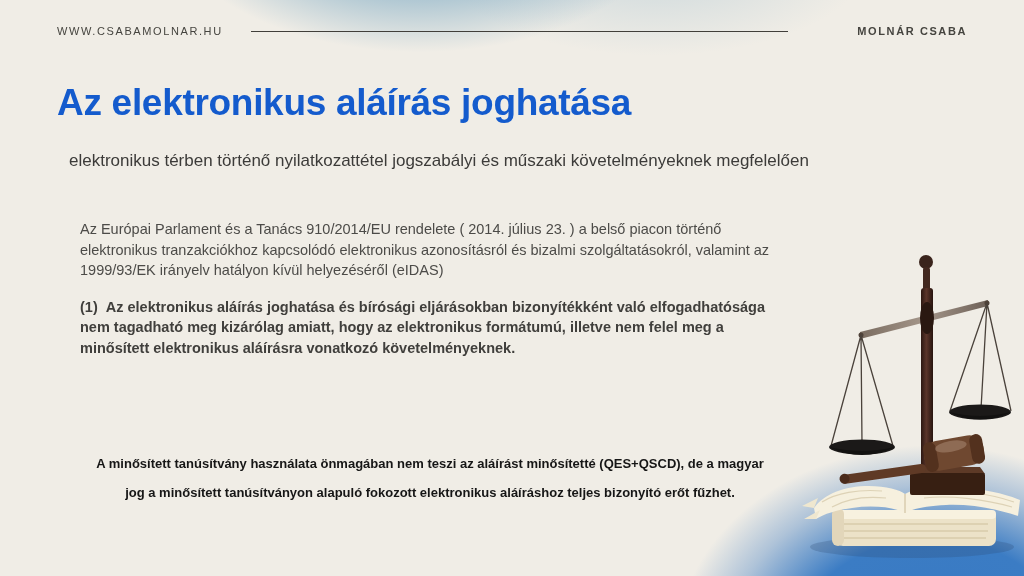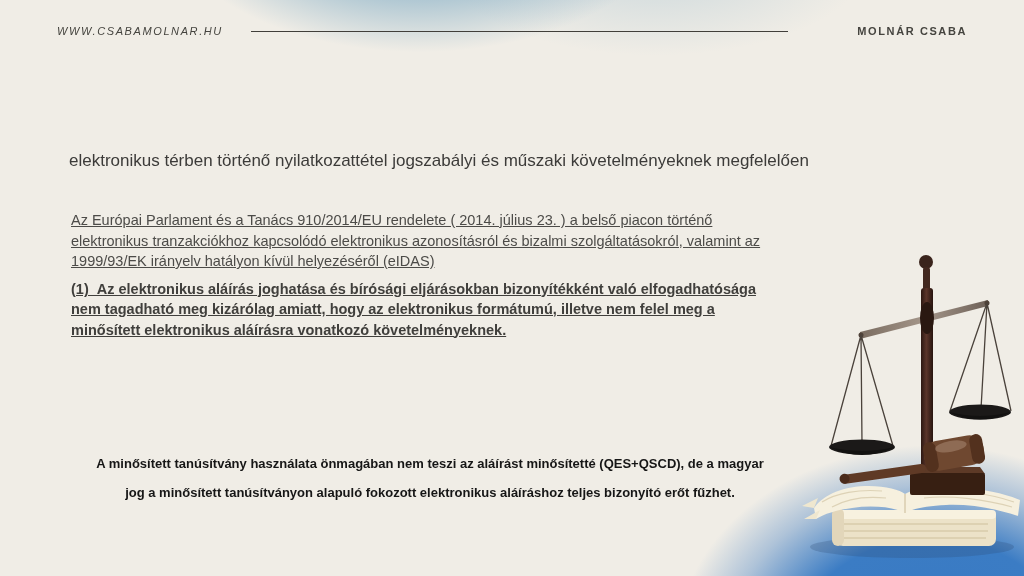--- a/index.html
+++ b/index.html
@@ -10,60 +10,61 @@
       radial-gradient(ellipse 300px 235px at 91% 112%, #3879c3 0%, #3b7cc4 45%, rgba(120,160,205,0.55) 68%, rgba(200,205,205,0) 85%),
       radial-gradient(ellipse 330px 185px at 41% -16%, rgba(96,152,181,0.95) 0%, rgba(125,170,196,0.55) 50%, rgba(220,222,218,0) 78%),
       radial-gradient(ellipse 280px 120px at 64% -6%, rgba(150,185,205,0.40) 0%, rgba(200,210,212,0) 75%),
       #f0ede6;
   }
   .header{
     position:absolute;top:22px;left:57px;right:57px;height:18px;
     display:flex;align-items:center;
   }
   .header .site{
-    font-size:11px;letter-spacing:1.6px;color:#45443f;white-space:nowrap;font-style:italic;
+    font-size:11px;letter-spacing:1.6px;color:#45443f;white-space:nowrap;
   }
   .header .rule{
     flex:1;height:0;border-top:1.5px solid #413f3a;
     margin-left:28px;margin-right:69px;
   }
   .header .author{
     font-size:11px;letter-spacing:1.6px;color:#45443f;white-space:nowrap;font-weight:bold;
   }
   .title{
     position:absolute;left:57px;top:82px;margin:0;
     font-size:37px;font-weight:bold;letter-spacing:-0.3px;color:#145bcd;
   }
   .subtitle{
     position:absolute;left:57px;top:139px;margin:12px;
     font-size:17px;font-weight:normal;color:#3c3b39;
   }
   .body-block{
     position:absolute;left:64px;top:203px;width:722px;
     font-size:14.5px;line-height:20.5px;color:#4c4b48;
   }
-  .body-block p{margin:7px;text-decoration:underline;}
+  .body-block p{margin:16px;}
   .body-block .clause{font-weight:bold;color:#403f3c;}
   .statement{
     position:absolute;left:95px;top:449px;width:670px;margin:0;
     text-align:center;font-size:13px;line-height:29px;font-weight:bold;color:#161616;
   }
   .illustration{position:absolute;right:0;bottom:0;width:250px;height:340px;}
 </style>
 </head>
 <body>
 
 <div class="slide">
 
   <div class="header">
     <span class="site">WWW.CSABAMOLNAR.HU</span>
     <span class="rule"></span>
     <span class="author">MOLNÁR CSABA</span>
   </div>
 
+  <h1 class="title">Az elektronikus aláírás joghatása</h1>
   <h2 class="subtitle">elektronikus térben történő nyilatkozattétel jogszabályi és műszaki követelményeknek megfelelően</h2>
 
   <div class="body-block">
     <p class="intro">Az Európai Parlament és a Tanács 910/2014/EU rendelete ( 2014. július 23. ) a belső piacon történő elektronikus tranzakciókhoz kapcsolódó elektronikus azonosításról és bizalmi szolgáltatásokról, valamint az 1999/93/EK irányelv hatályon kívül helyezéséről (eIDAS)</p>
     <p class="clause">(1)&nbsp;&nbsp;Az elektronikus aláírás joghatása és bírósági eljárásokban bizonyítékként való elfogadhatósága nem tagadható meg kizárólag amiatt, hogy az elektronikus formátumú, illetve nem felel meg a minősített elektronikus aláírásra vonatkozó követelményeknek.</p>
   </div>
 
   <p class="statement">A minősített tanúsítvány használata önmagában nem teszi az aláírást minősítetté (QES+QSCD), de a magyar jog a minősített tanúsítványon alapuló fokozott elektronikus aláíráshoz teljes bizonyító erőt fűzhet.</p>
 
   <svg class="illustration" viewBox="0 0 250 340" xmlns="http://www.w3.org/2000/svg">

